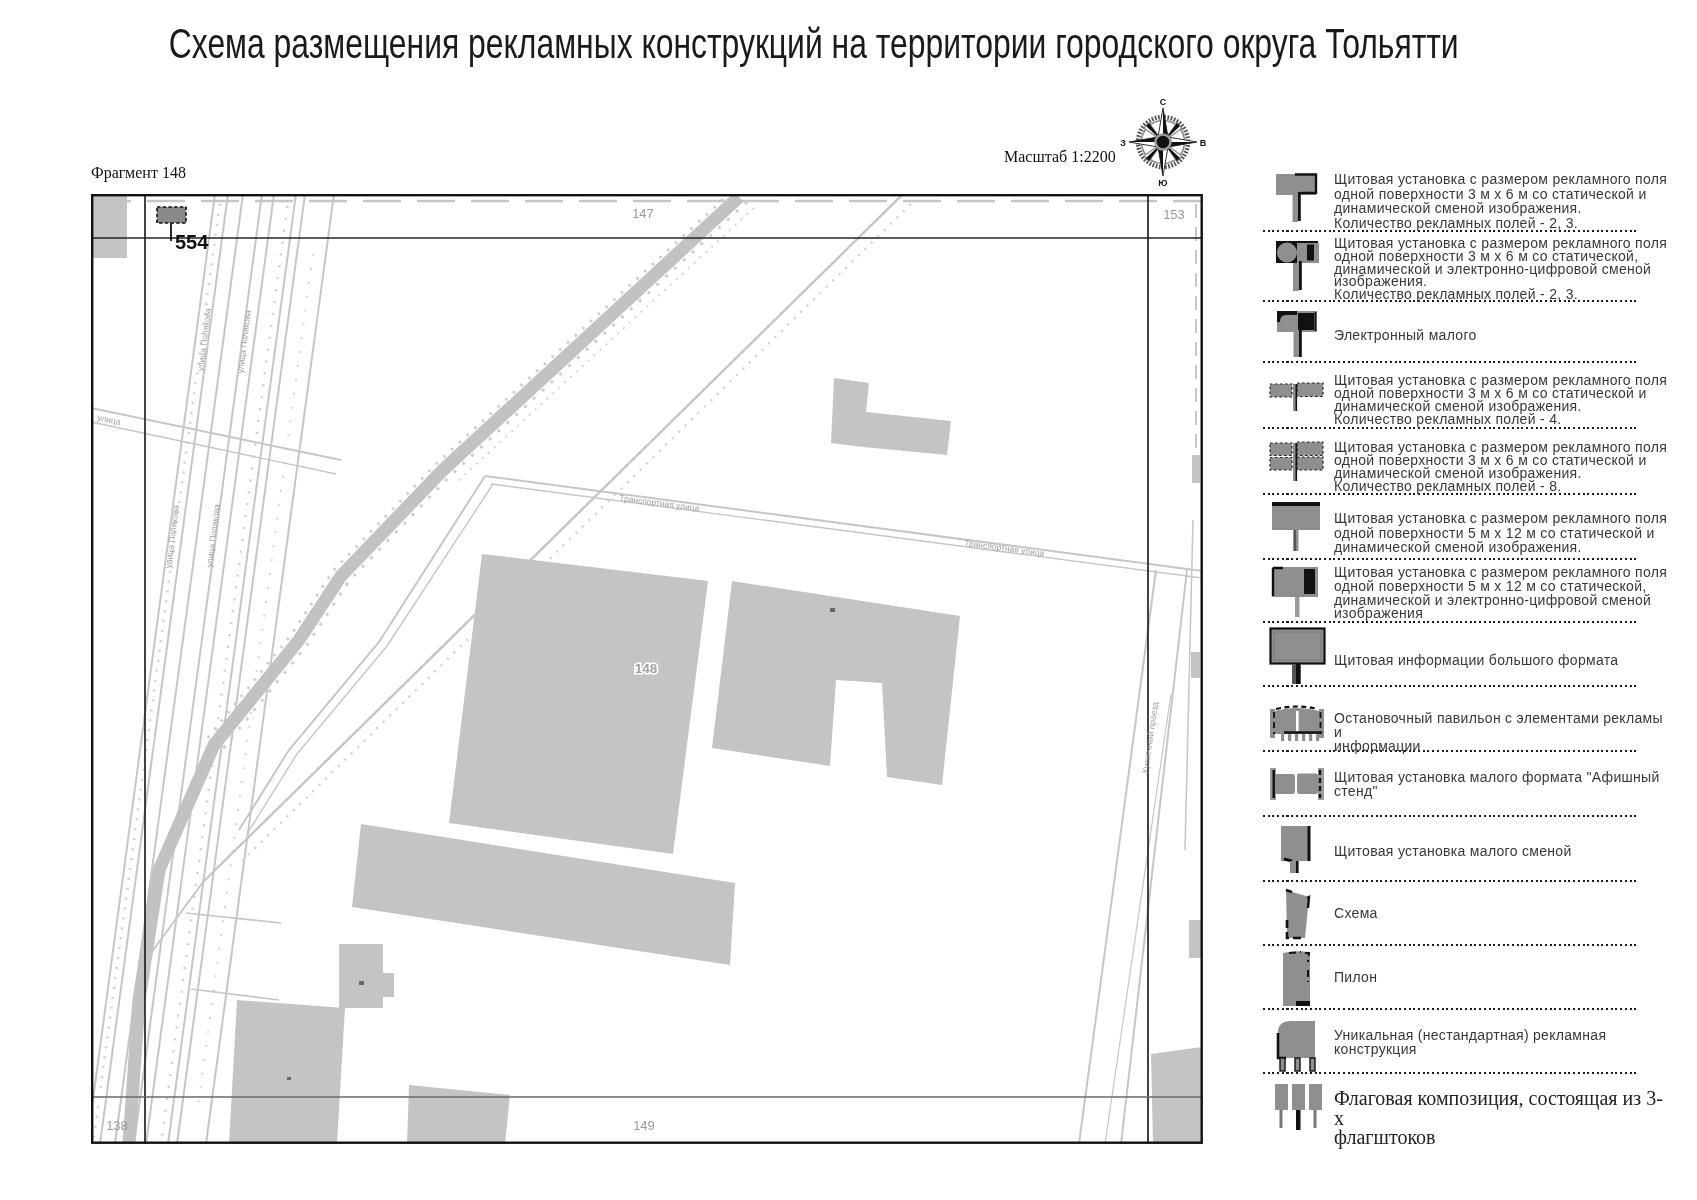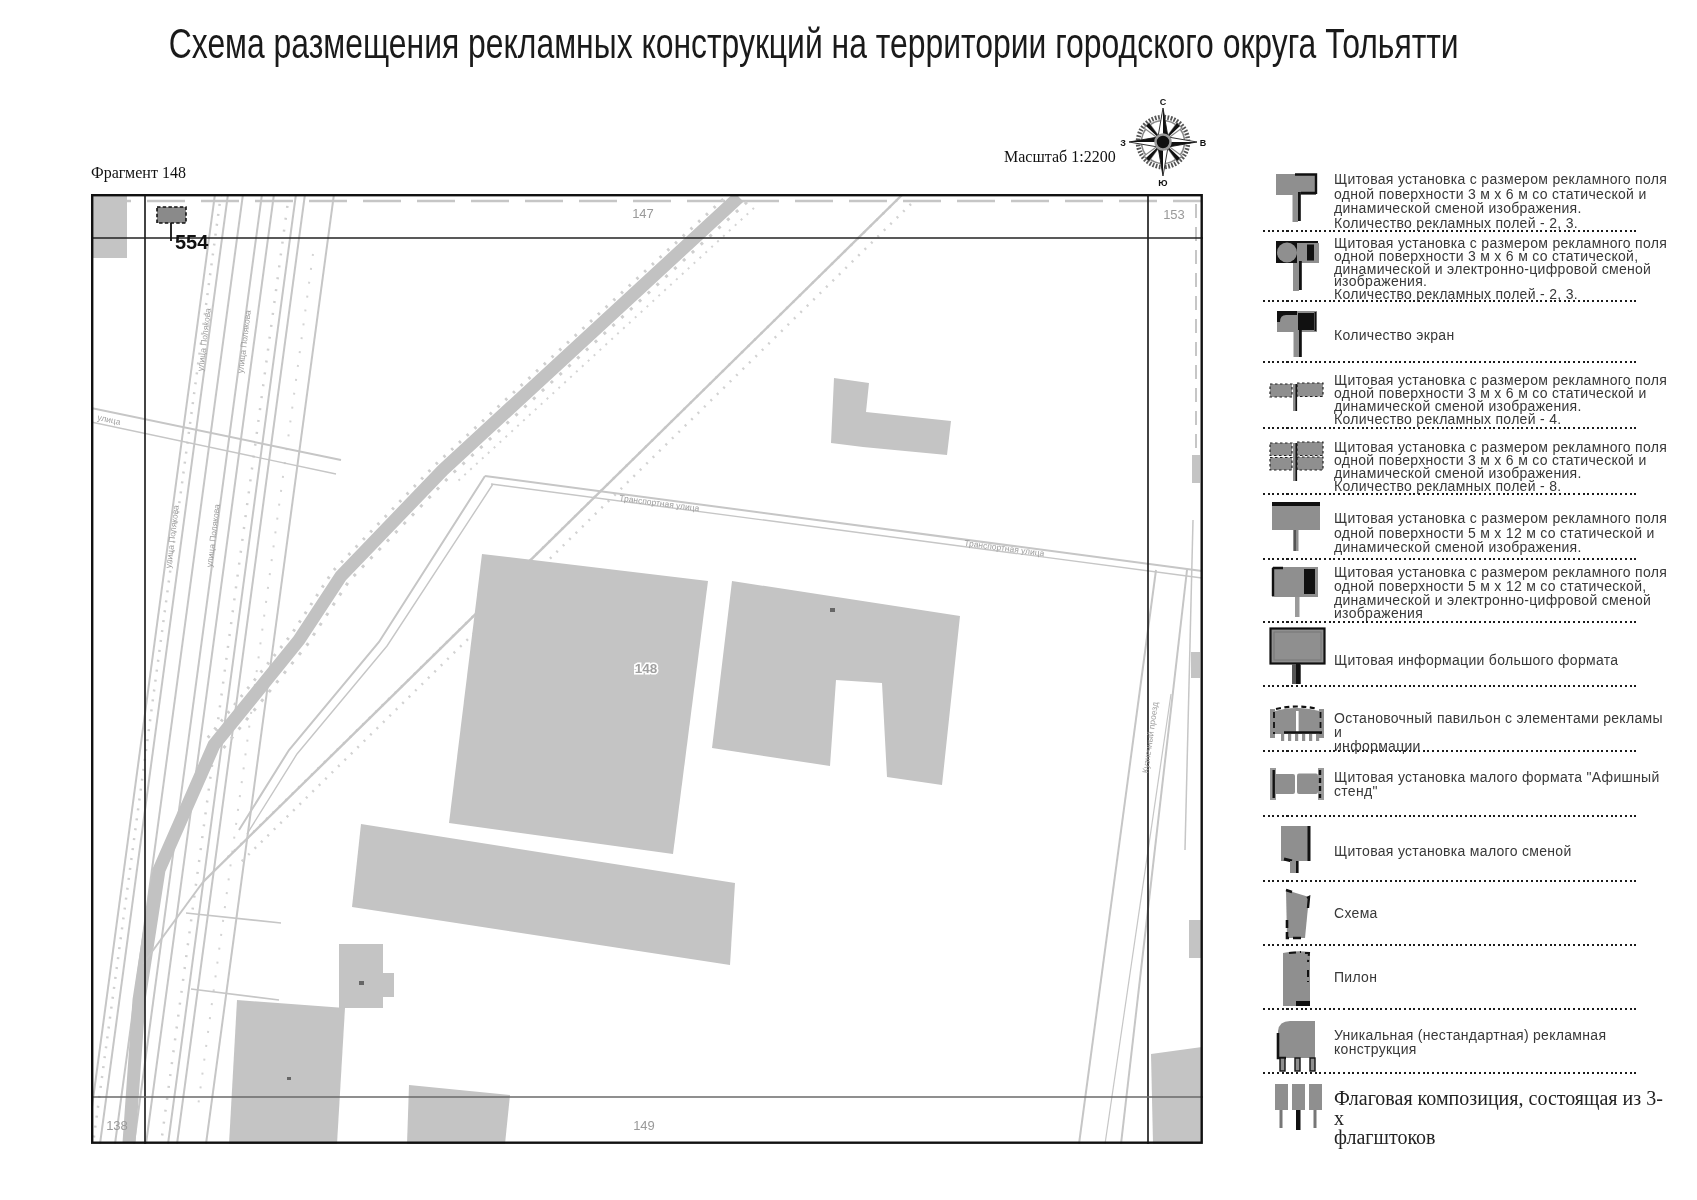--- a/index.html
+++ b/index.html
@@ -162,21 +162,21 @@
 <div class="leg-sep" style="top:685px"></div>
 <div class="leg-sep" style="top:750px"></div>
 <div class="leg-sep" style="top:815px"></div>
 <div class="leg-sep" style="top:880px"></div>
 <div class="leg-sep" style="top:944px"></div>
 <div class="leg-sep" style="top:1008px"></div>
 <div class="leg-sep" style="top:1072px"></div>
 
 <div class="leg-t" style="top:172px;line-height:14.5px">Щитовая установка с размером рекламного поля<br>одной поверхности 3 м х 6 м со статической и<br>динамической сменой изображения.<br>Количество рекламных полей - 2, 3.</div>
 <div class="leg-t" style="top:237px;line-height:12.8px">Щитовая установка с размером рекламного поля<br>одной поверхности 3 м х 6 м со статической,<br>динамической и электронно-цифровой сменой<br>изображения.<br>Количество рекламных полей - 2, 3.</div>
-<div class="leg-t" style="top:329px">Количество экран</div>
+<div class="leg-t" style="top:329px">Электронный малого</div>
 <div class="leg-t" style="top:374px;line-height:13px">Щитовая установка с размером рекламного поля<br>одной поверхности 3 м х 6 м со статической и<br>динамической сменой изображения.<br>Количество рекламных полей - 4.</div>
 <div class="leg-t" style="top:441px;line-height:13px">Щитовая установка с размером рекламного поля<br>одной поверхности 3 м х 6 м со статической и<br>динамической сменой изображения.<br>Количество рекламных полей - 8.</div>
 <div class="leg-t" style="top:511px;line-height:14.5px">Щитовая установка с размером рекламного поля<br>одной поверхности 5 м х 12 м со статической и<br>динамической сменой изображения.</div>
 <div class="leg-t" style="top:566px;line-height:13.8px">Щитовая установка с размером рекламного поля<br>одной поверхности 5 м х 12 м со статической,<br>динамической и электронно-цифровой сменой<br>изображения</div>
 <div class="leg-t" style="top:654px">Щитовая информации большого формата</div>
 <div class="leg-t" style="top:711px;line-height:14.2px">Остановочный павильон с элементами рекламы и<br>информации</div>
 <div class="leg-t" style="top:771px">Щитовая установка малого формата "Афишный<br>стенд"</div>
 <div class="leg-t" style="top:845px">Щитовая установка малого сменой</div>
 <div class="leg-t" style="top:907px">Схема</div>
 <div class="leg-t" style="top:971px">Пилон</div>

